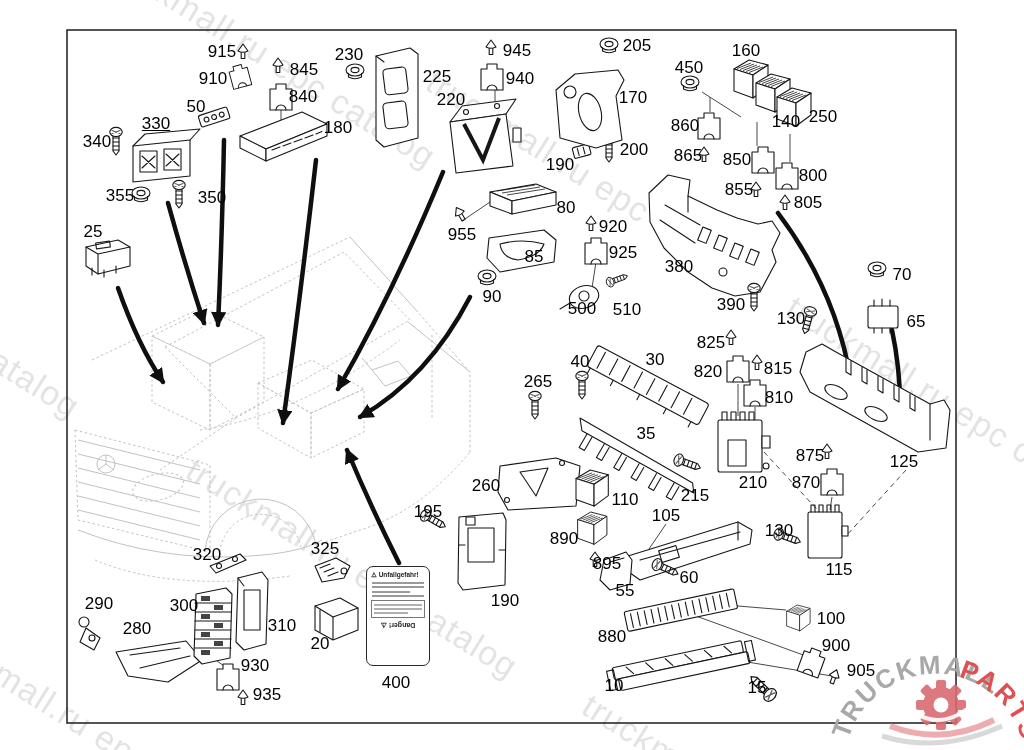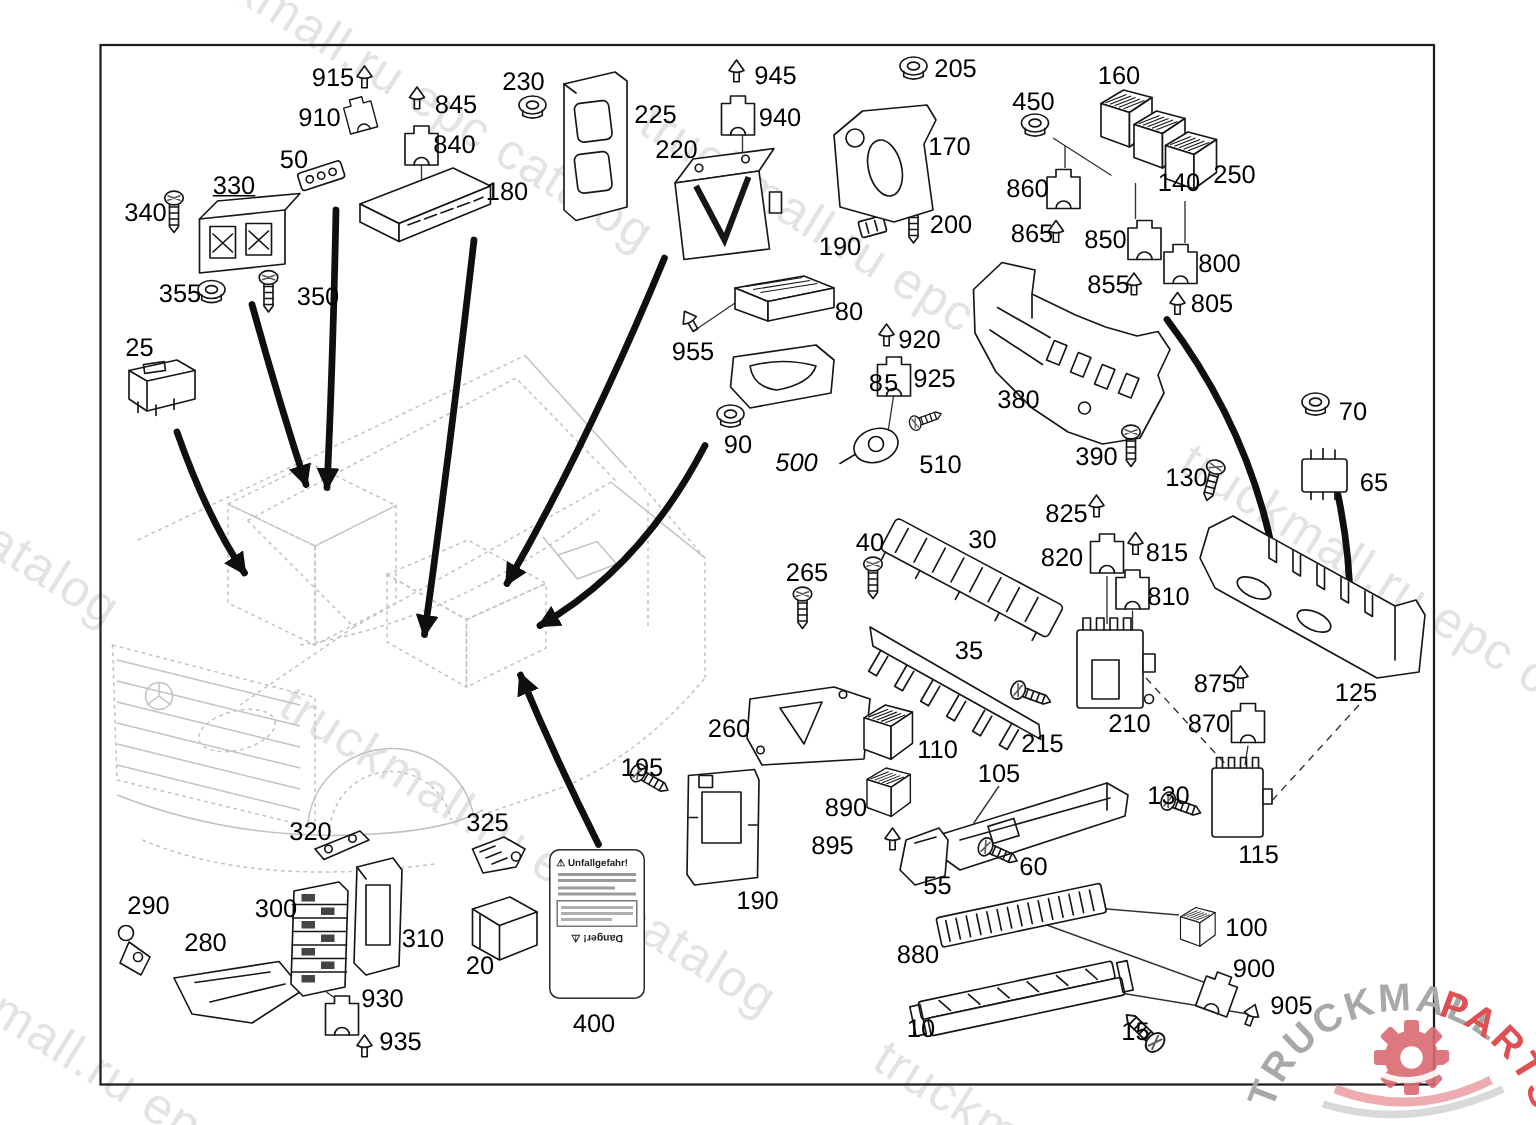--- a/index.html
+++ b/index.html
@@ -548,25 +548,25 @@
       <span class="plabel" style="left: 786px; top: 87px; margin-top: 35px;">140</span>
       <span class="plabel" style="left: 823px; top: 117px;">250</span>
       <span class="plabel" style="left: 685px; top: 126px;">860</span>
       <span class="plabel" style="left: 688px; top: 156px;">865</span>
       <span class="plabel" style="left: 737px; top: 160px;">850</span>
       <span class="plabel" style="left: 739px; top: 190px;">855</span>
       <span class="plabel" style="left: 813px; top: 176px;">800</span>
       <span class="plabel" style="left: 808px; top: 203px;">805</span>
       <span class="plabel" style="left: 566px; top: 208px;">80</span>
       <span class="plabel" style="left: 462px; top: 235px;">955</span>
-      <span class="plabel" style="left: 589px; top: 257px; font-family: Liberation Mono, monospace;">85</span>
+      <span class="plabel" style="left: 534px; top: 257px;">85</span>
       <span class="plabel" style="left: 492px; top: 297px;">90</span>
       <span class="plabel" style="left: 613px; top: 227px;">920</span>
       <span class="plabel" style="left: 623px; top: 253px;">925</span>
-      <span class="plabel" style="left: 531px; top: 309px; font-style: italic;">500</span>
+      <span class="plabel" style="left: 582px; top: 309px;">500</span>
       <span class="plabel" style="left: 627px; top: 310px;">510</span>
       <span class="plabel" style="left: 679px; top: 267px;">380</span>
       <span class="plabel" style="left: 731px; top: 305px;">390</span>
       <span class="plabel" style="left: 902px; top: 275px;">70</span>
       <span class="plabel" style="left: 916px; top: 322px;">65</span>
       <span class="plabel" style="left: 791px; top: 319px;">130</span>
       <span class="plabel" style="left: 711px; top: 343px;">825</span>
       <span class="plabel" style="left: 708px; top: 372px;">820</span>
       <span class="plabel" style="left: 778px; top: 369px;">815</span>
       <span class="plabel" style="left: 779px; top: 398px;">810</span>
@@ -577,21 +577,21 @@
       <span class="plabel" style="left: 695px; top: 452px; margin-top: 44px;">215</span>
       <span class="plabel" style="left: 753px; top: 483px;">210</span>
       <span class="plabel" style="left: 810px; top: 456px;">875</span>
       <span class="plabel" style="left: 806px; top: 483px;">870</span>
       <span class="plabel" style="left: 904px; top: 462px;">125</span>
       <span class="plabel" style="left: 839px; top: 570px;">115</span>
       <span class="plabel" style="left: 779px; top: 531px;">130</span>
       <span class="plabel" style="left: 486px; top: 486px;">260</span>
       <span class="plabel" style="left: 625px; top: 500px;">110</span>
       <span class="plabel" style="left: 564px; top: 539px;">890</span>
-      <span class="plabel" style="left: 555px; top: 564px;">895</span>
+      <span class="plabel" style="left: 607px; top: 564px;">895</span>
       <span class="plabel" style="left: 666px; top: 516px;">105</span>
       <span class="plabel" style="left: 625px; top: 591px;">55</span>
       <span class="plabel" style="left: 689px; top: 578px;">60</span>
       <span class="plabel" style="left: 505px; top: 601px;">190</span>
       <span class="plabel" style="left: 428px; top: 512px;">195</span>
       <span class="plabel" style="left: 612px; top: 637px;">880</span>
       <span class="plabel" style="left: 614px; top: 686px;">10</span>
       <span class="plabel" style="left: 757px; top: 688px;">15</span>
       <span class="plabel" style="left: 831px; top: 619px;">100</span>
       <span class="plabel" style="left: 836px; top: 646px;">900</span>

